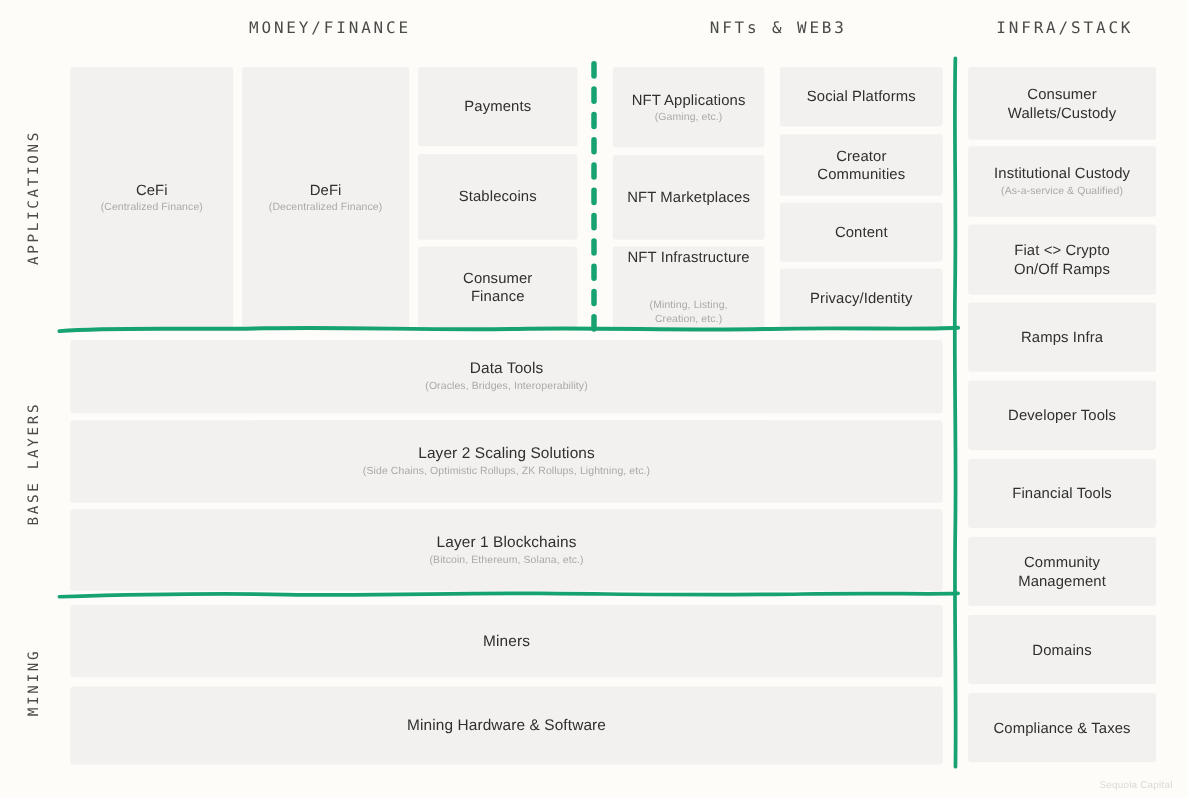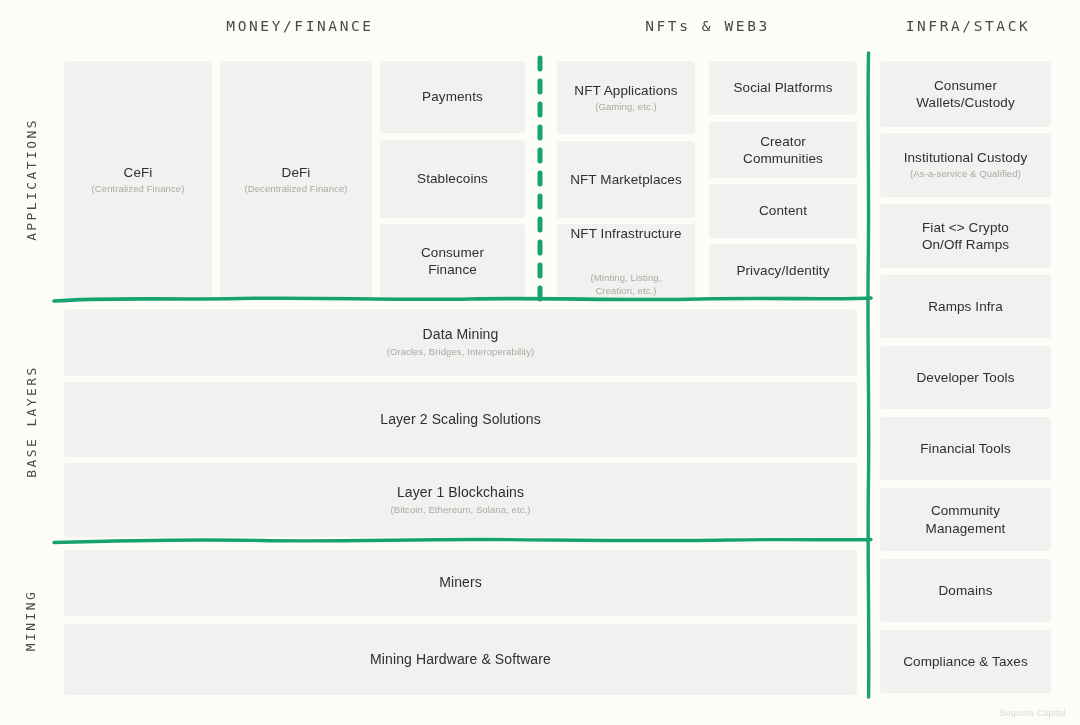--- a/index.html
+++ b/index.html
@@ -167,25 +167,26 @@
 <div class="box" style="left:709px; top:184px; width:148px; height:54px;">
   <div class="title">Content</div>
 
 </div>
 <div class="box" style="left:709px; top:244px; width:148px; height:54px;">
   <div class="title">Privacy/Identity</div>
 
 </div>
 
 <div class="box wide" style="left:64px; top:309px; width:793px; height:67px;">
-  <div class="title">Data Mining</div>
+  <div class="title">Data Tools</div>
   <div class="sub">(Oracles, Bridges, Interoperability)</div>
 </div>
 <div class="box wide" style="left:64px; top:382px; width:793px; height:75px;">
   <div class="title">Layer 2 Scaling Solutions</div>
+  <div class="sub">(Side Chains, Optimistic Rollups, ZK Rollups, Lightning, etc.)</div>
 </div>
 <div class="box wide" style="left:64px; top:463px; width:793px; height:74px;">
   <div class="title">Layer 1 Blockchains</div>
   <div class="sub">(Bitcoin, Ethereum, Solana, etc.)</div>
 </div>
 
 <div class="box wide" style="left:64px; top:550px; width:793px; height:66px;">
   <div class="title">Miners</div>
 
 </div>

